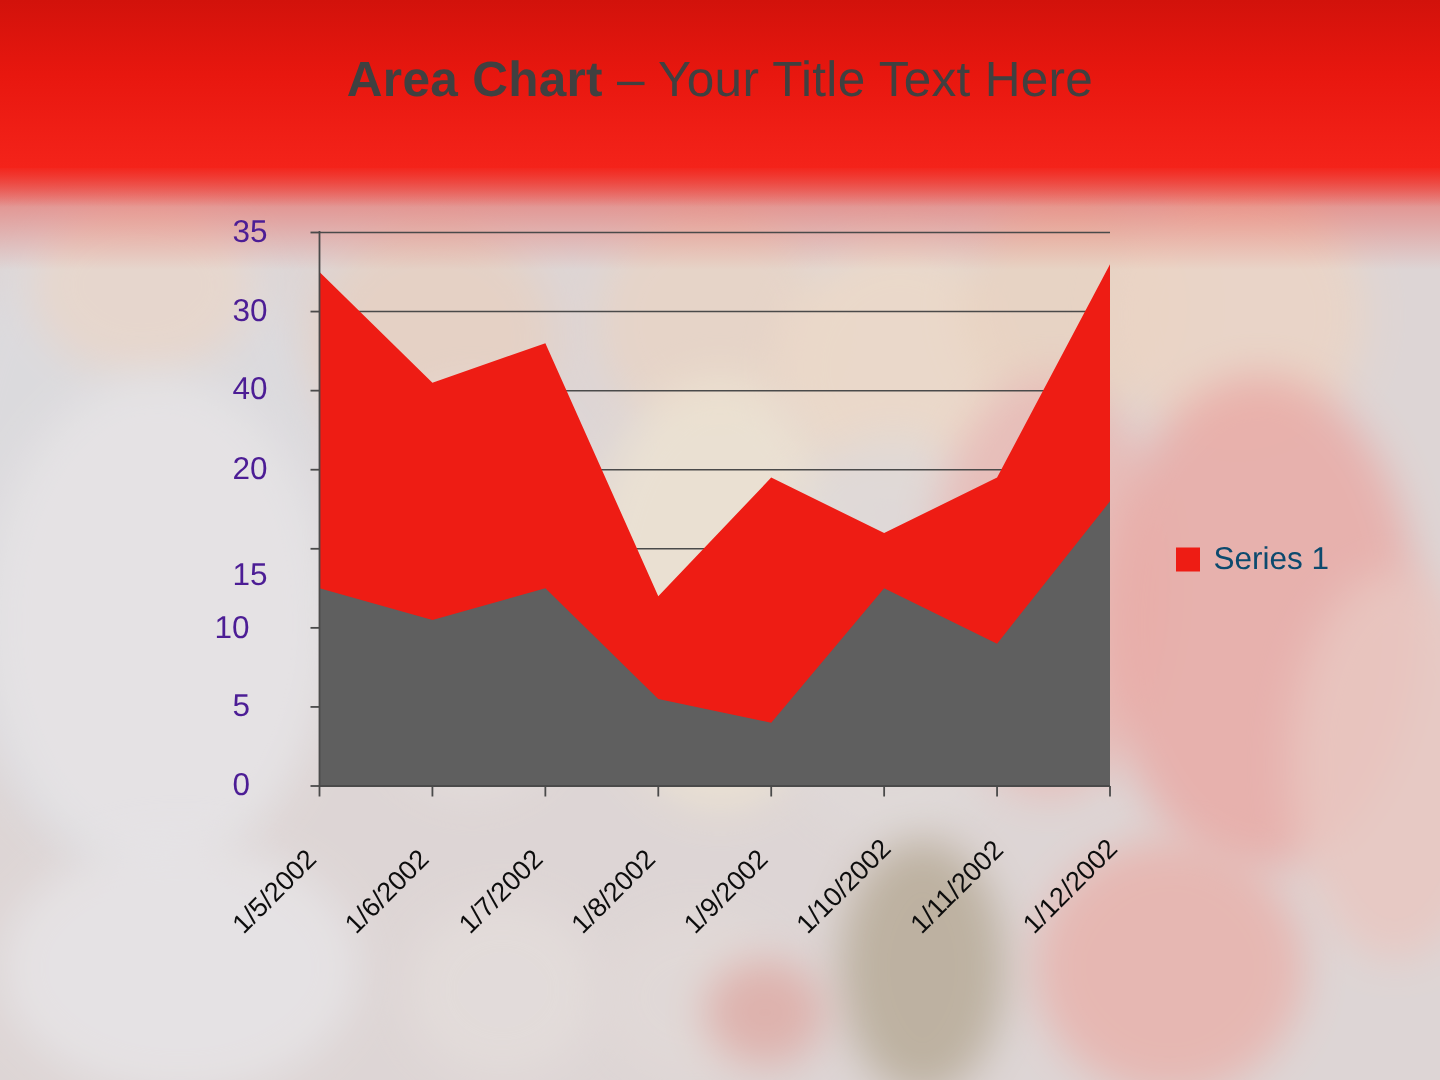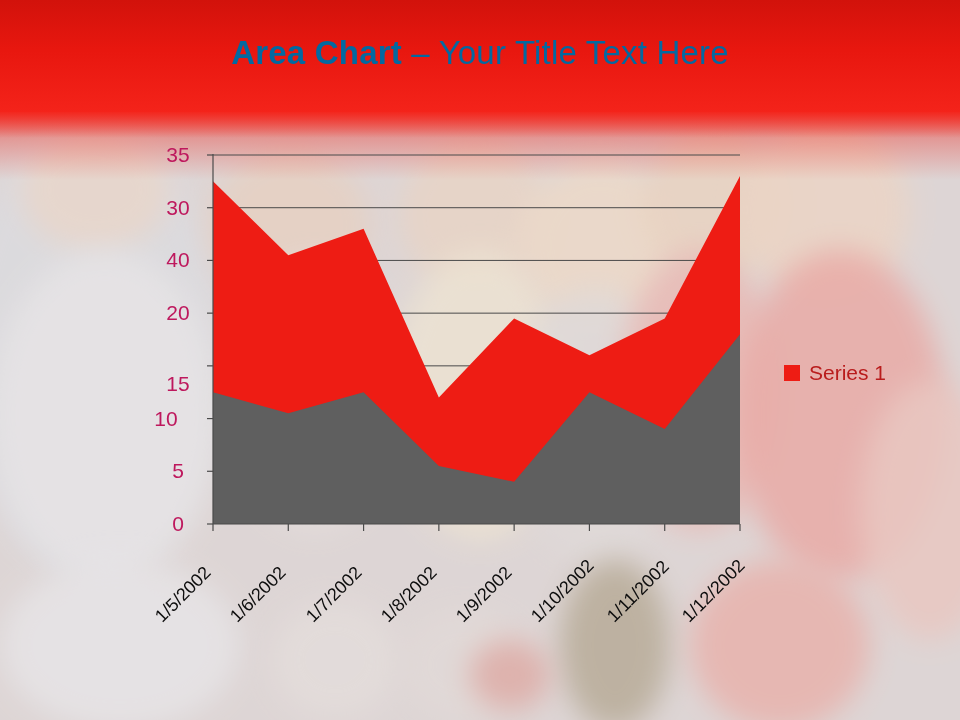--- a/index.html
+++ b/index.html
@@ -14,34 +14,34 @@
   #photo-wash{position:absolute;inset:0;background:rgba(233,226,225,.55);}
   #photo-top-fade{position:absolute;left:0;right:0;top:110px;height:70px;
     background:linear-gradient(180deg,rgba(237,28,20,.55),rgba(237,28,20,0));}
 
   
   #header-band{position:absolute;left:0;top:0;width:960px;height:112px;z-index:3;
     background:linear-gradient(180deg,#d2120b 0%,#e8170f 45%,#f4231a 100%);}
   #header-glow{position:absolute;left:0;top:112px;width:960px;height:26px;z-index:3;
     background:linear-gradient(180deg,rgba(244,35,26,.95),rgba(244,35,26,0));}
   #title{position:absolute;left:0;top:34px;width:960px;text-align:center;z-index:4;
-    color:#0369a1;font-size:33px;letter-spacing:.2px;white-space:nowrap;}
+    color:#404040;font-size:33px;letter-spacing:.2px;white-space:nowrap;}
   #title .b{font-weight:bold;}
   #title .n{font-weight:normal;}
 
   
   #chart{position:absolute;left:0;top:0;width:960px;height:720px;z-index:2;}
-  .ylab{position:absolute;text-align:center;font-size:21px;color:#be185d;
+  .ylab{position:absolute;text-align:left;font-size:21px;color:#4c1d95;
     width:46px;line-height:1;}
   .xlab{position:absolute;font-size:18px;color:#0d0d0d;white-space:nowrap;
     transform-origin:left top;transform:rotate(-45deg);}
   #legend{position:absolute;left:784px;top:357px;z-index:5;}
   .leg-row{display:flex;align-items:center;height:32px;}
   .leg-sw{width:16px;height:16px;margin-right:9px;display:inline-block;}
-  .leg-tx{font-size:21px;color:#b91c1c;}
+  .leg-tx{font-size:21px;color:#0c4a6e;}
 </style>
 </head>
 <body>
 
 <div id="photo-bg">
   <div class="ph" style="left:-40px;top:120px;width:260px;height:460px;background:#cbd3dc;"></div>
   <div class="ph" style="left:20px;top:130px;width:150px;height:120px;background:#e8c7ad;"></div>
   <div class="ph" style="left:-10px;top:250px;width:230px;height:330px;background:#e3e6ea;"></div>
   <div class="ph" style="left:210px;top:150px;width:160px;height:150px;background:#e2bb9d;"></div>
   <div class="ph" style="left:230px;top:260px;width:170px;height:270px;background:#dfdad6;"></div>

